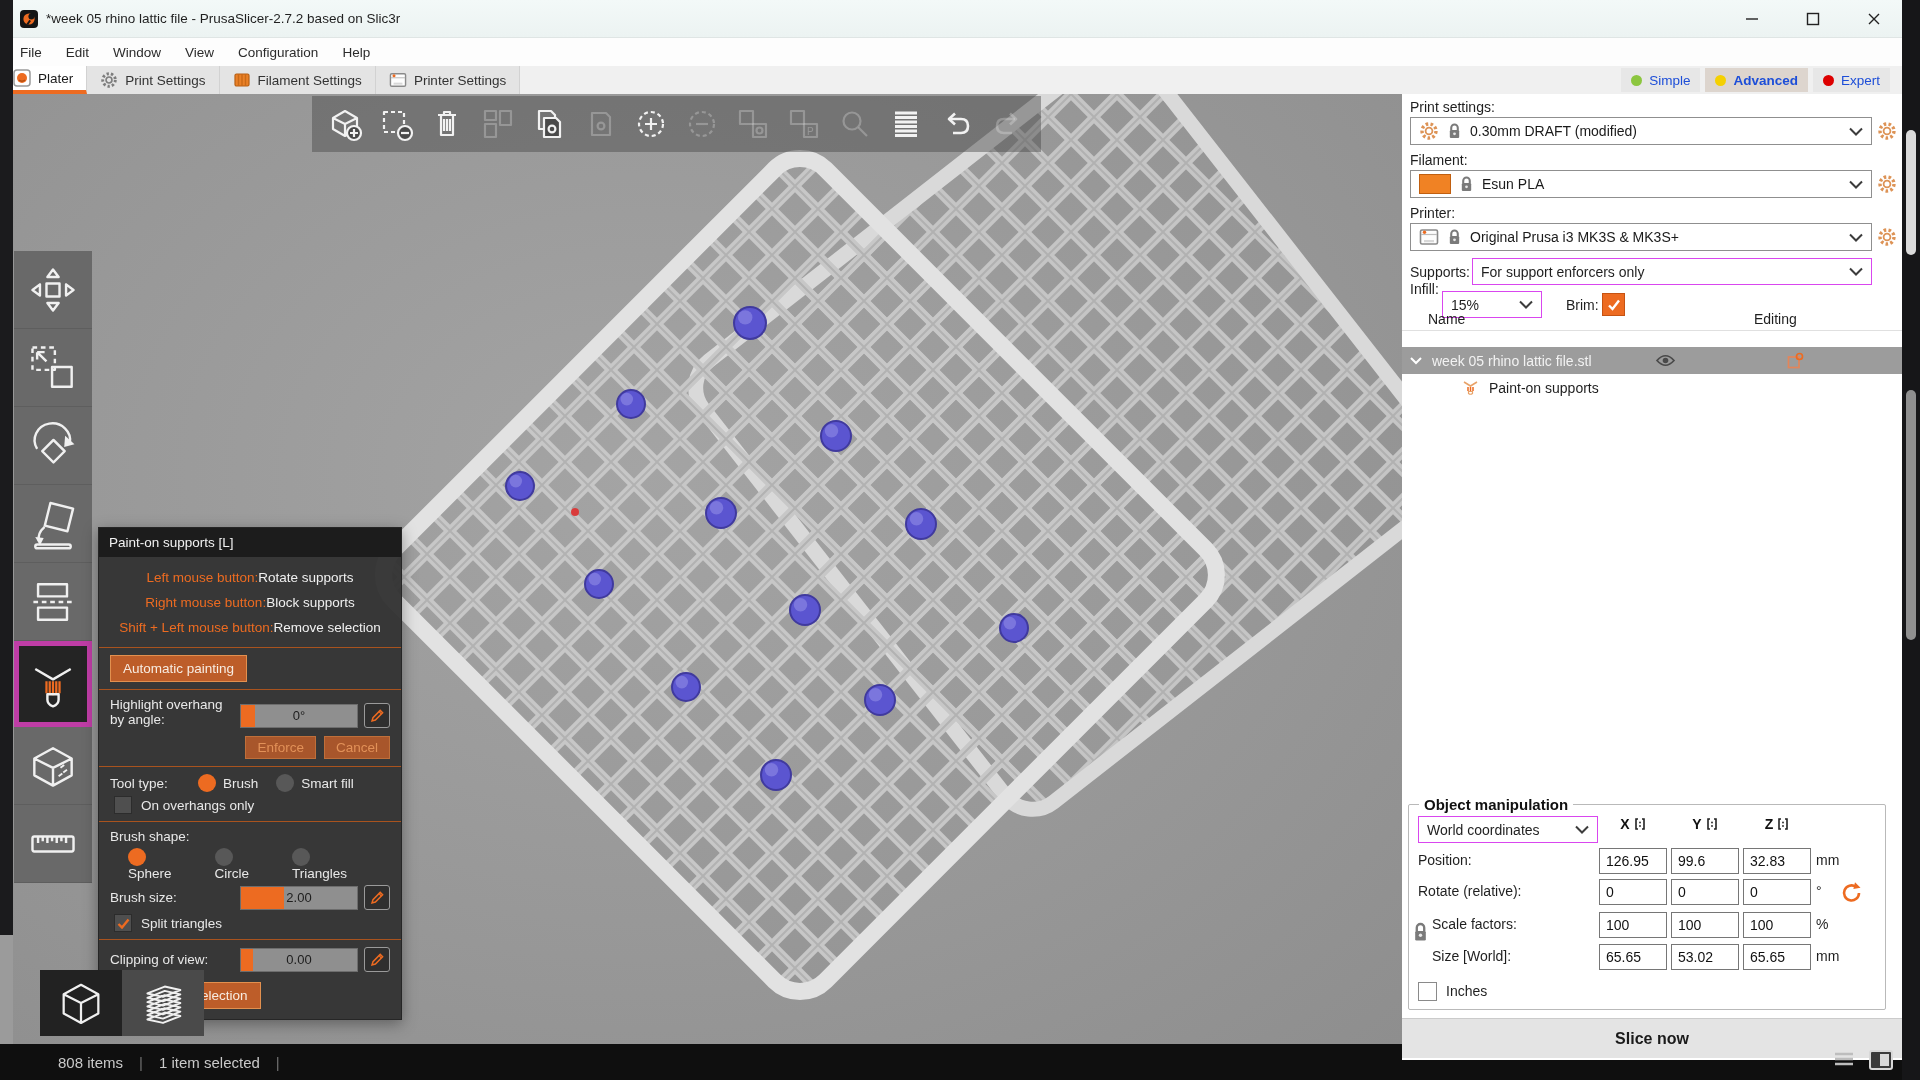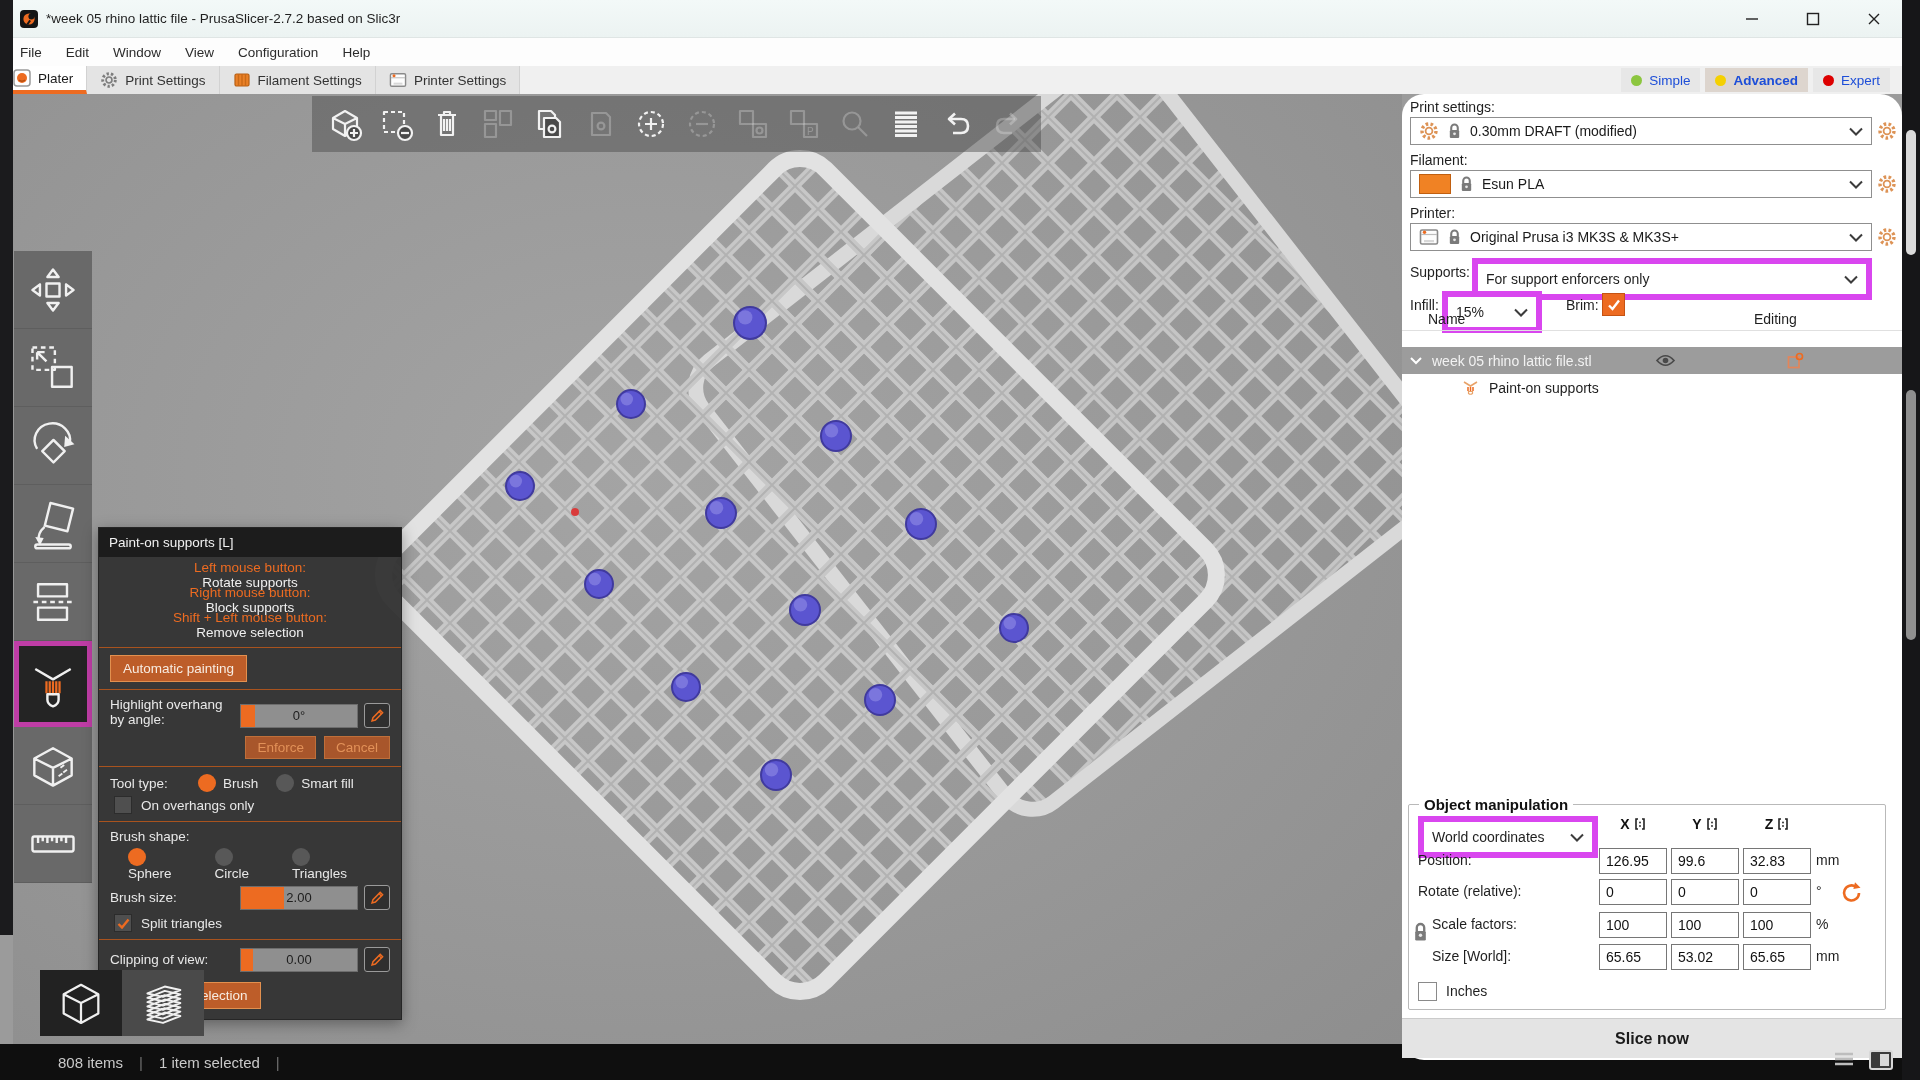--- a/index.html
+++ b/index.html
@@ -59,21 +59,21 @@
     color:#f2f2f2; }
   .view-btn.selected { background:#222; }
 
   
   #dialog { position:absolute; left:85px; top:433px; width:304px;
     background:rgba(51,51,51,.96); color:#e8e8e8; font-size:13.5px;
     border:1px solid #262626; box-shadow:0 4px 14px rgba(0,0,0,.35); }
   #dialog-title { height:29px; background:#1c1c1c; color:#f2f2f2; display:flex;
     align-items:center; padding-left:10px; font-size:13.5px; }
   #dialog-body { padding:8px 11px 10px 11px; }
-  .hint-row { display:flex; justify-content:flex-end; height:25px; align-items:center;flex-direction:column; }
+  .hint-row { display:flex; justify-content:center; height:25px; align-items:center; }
   .hint-key { color:#ED6B21; }
   .hint-val { color:#f0f0f0; }
   .dsep { border-top:1px solid #a9531e; margin:7px -11px; }
   .obtn { display:inline-block; background:#bd5d29; border:1px solid #e2904f;
     color:#f7ece2; padding:5px 12px; font-size:13.5px; }
   .obtn.dim { background:#a8562b; border-color:#bf6f3a; color:#e29158; padding:3px 11px; }
   .slider { position:relative; width:118px; height:24px; background:#8f8f8f;
     border:1px solid #6d6d6d; display:inline-block; vertical-align:middle; }
   .slider .fill { position:absolute; left:0; top:0; bottom:0; background:#ED6B21; }
   .slider .sval { position:absolute; inset:0; display:flex; align-items:center;
@@ -85,29 +85,29 @@
     vertical-align:-4px; margin-right:7px; }
   .radio.sel { background:#ED6B21; }
   .dchk { width:18px; height:18px; background:#4f4f4f; border:1px solid #2c2c2c;
     display:inline-flex; align-items:center; justify-content:center; vertical-align:-4px;
     margin-right:9px; }
   .radio-item { margin-right:18px; }
   .drow { display:flex; align-items:center; margin:4px 0; }
 
   
   #right-panel { left:1402px; top:94px; width:500px; height:966px; background:#fff;
-    z-index:5; font-size:14px; color:#1f1f1f;border-radius:22px; }
+    z-index:5; font-size:14px; color:#1f1f1f; }
   .plabel { position:absolute; font-size:14px; color:#1f1f1f; }
   .combo { position:absolute; left:8px; width:462px; height:28px; background:#fff;
     border:1px solid #8f8f8f; display:flex; align-items:center; gap:8px; padding:0 8px; }
   .combo .ctext { font-size:14px; color:#1a1a1a; flex:1; white-space:nowrap; overflow:hidden; }
   .gear-side { position:absolute; left:474px; width:22px; height:22px; display:flex;
     align-items:center; justify-content:center; }
-  .small-select { position:absolute; height:27px; border:6px solid #d946ef; background:#fff;
-    display:flex; align-items:center; padding:15px 8px; gap:8px; }
+  .small-select { position:absolute; height:27px; border:1px solid #d946ef; background:#fff;
+    display:flex; align-items:center; padding:0 8px; gap:8px; }
   .small-select .ctext { flex:1; font-size:14px; }
   #list-header { position:absolute; left:0; top:215px; width:500px; height:22px;
     border-bottom:1px solid #e0e0e0; }
   #row-object { position:absolute; left:0; top:253px; width:500px; height:27px;
     background:#9c9c9c; color:#fff; display:flex; align-items:center; }
   #row-paint { position:absolute; left:0; top:281px; width:500px; height:25px;
     display:flex; align-items:center; color:#1f1f1f; }
   #manip-box { position:absolute; left:6px; top:702px; width:478px; height:214px;
     border:1px solid #b9b9b9; border-radius:2px; padding-top:2px; }
   #manip-box legend { font-weight:bold; font-size:15px; color:#111; margin-left:10px;
@@ -611,21 +611,21 @@
       </span>
 
     <span class="plabel" style="left:8px; top:170px">Supports:</span>
     <div class="small-select" style="left:70px; top:164px; width:400px">
       <span class="ctext">For support enforcers only</span>
       <svg width="14" height="9" viewBox="0 0 14 9">
           <path d="M1 1.5 L7 7.5 L13 1.5" fill="none" stroke="#3c3c3c" stroke-width="2"></path>
         </svg>
     </div>
 
-    <span class="plabel" style="left:8px; top:203px">Infill:</span>
+    <span class="plabel" style="left:8px; top:187px">Infill:</span>
     <div class="small-select" style="left:40px; top:197px; width:100px">
       <span class="ctext">15%</span>
       <svg width="14" height="9" viewBox="0 0 14 9">
           <path d="M1 1.5 L7 7.5 L13 1.5" fill="none" stroke="#3c3c3c" stroke-width="2"></path>
         </svg>
     </div>
     <span class="plabel" style="left:164px; top:203px">Brim:</span>
     <span class="brim-chk" style="left:200px; top:199px">
         <svg width="14" height="12" viewBox="0 0 14 12">
           <path d="M2 6.5 L5.5 10 L12 1.5" fill="none" stroke="#fff" stroke-width="2.4"></path>

